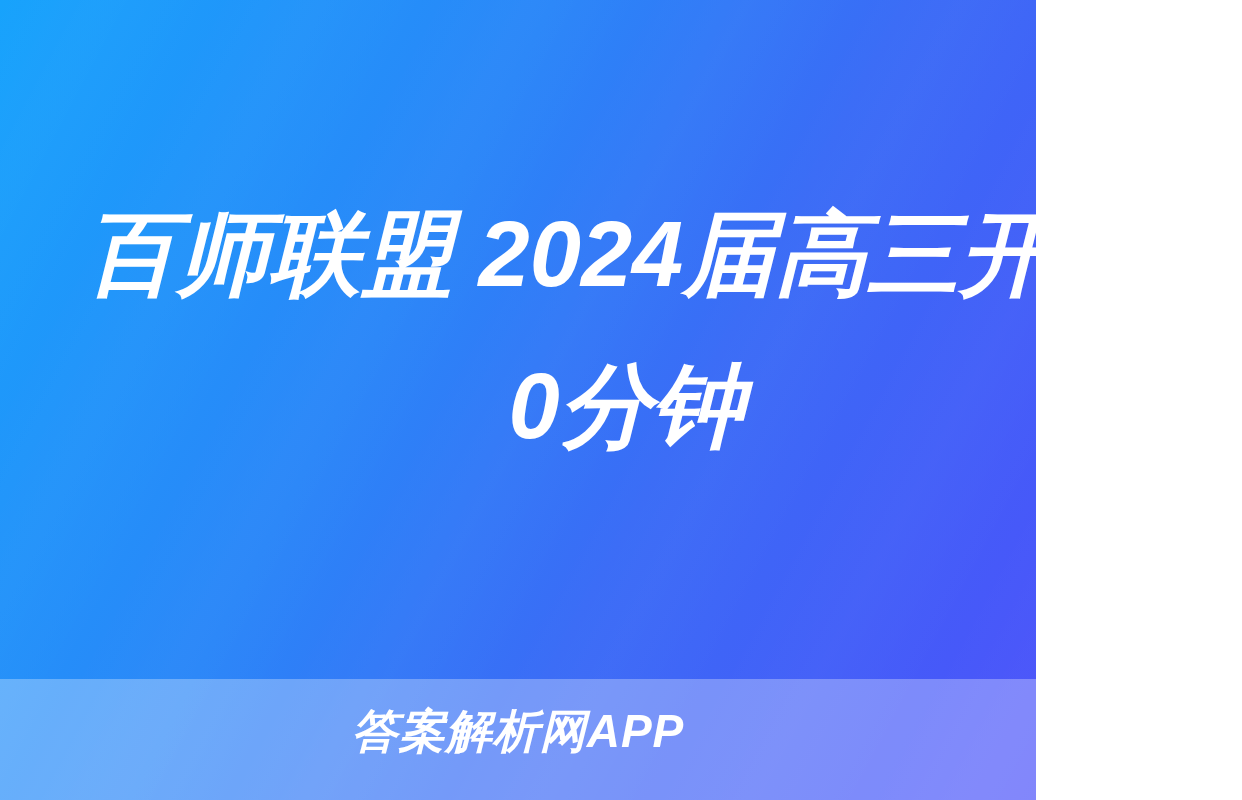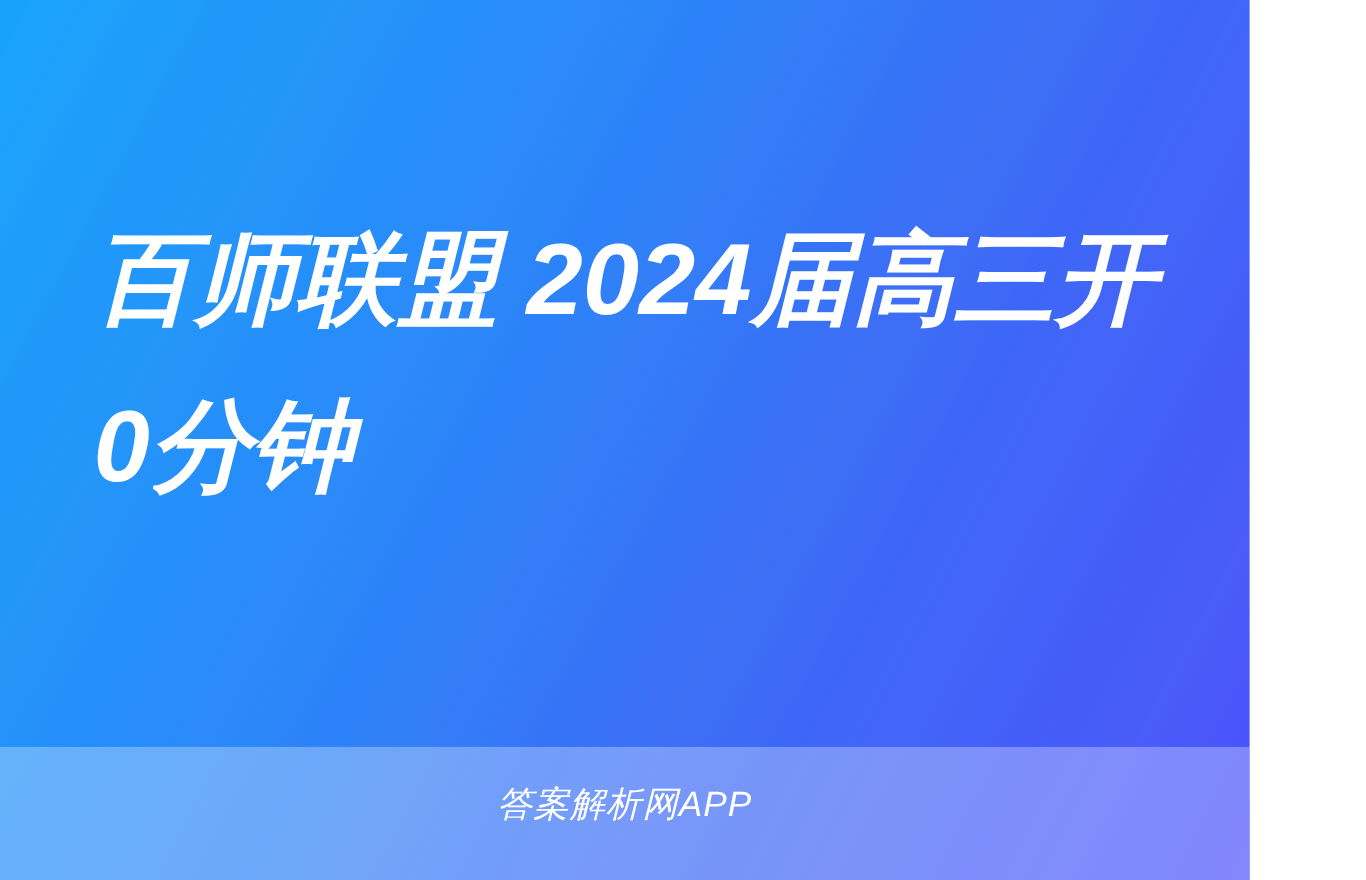--- a/index.html
+++ b/index.html
@@ -7,21 +7,21 @@
     margin: 0;
     padding: 0;
     background: #ffffff;
   }
   body {
     font-family: "Liberation Sans", "DejaVu Sans", sans-serif;
   }
 
   .poster {
     position: relative;
-    width: 1136px;
+    width: 1036px;
     height: 800px;
     overflow: hidden;
     background: linear-gradient(118deg, #17a3fc 0%, #2a86f8 38%, #3a6cf6 62%, #4b51fa 100%);
   }
 
   
   .sheen {
     position: absolute;
     inset: 0;
     background: repeating-linear-gradient(
@@ -56,36 +56,36 @@
     color: #ffffff;
     font-size: 92px;
     line-height: 152px;
     font-weight: 700;
     font-style: italic;
     letter-spacing: 0px;
     white-space: nowrap;
     text-align: left;
   }
   .title-line.last {
-    text-align: left;
+    text-align: center;
   }
 
   .watermark {
     position: absolute;
     left: 0;
     right: 0;
     top: 703px;
     text-align: center;
   }
   .watermark-text {
     display: inline-block;
     color: #ffffff;
-    font-size: 32px;
+    font-size: 46px;
     line-height: 56px;
-    font-weight: 400;
+    font-weight: 700;
     font-style: italic;
     letter-spacing: 1px;
     white-space: nowrap;
   }
 </style>
 </head>
 <body>
 
 <div class="poster">
 

